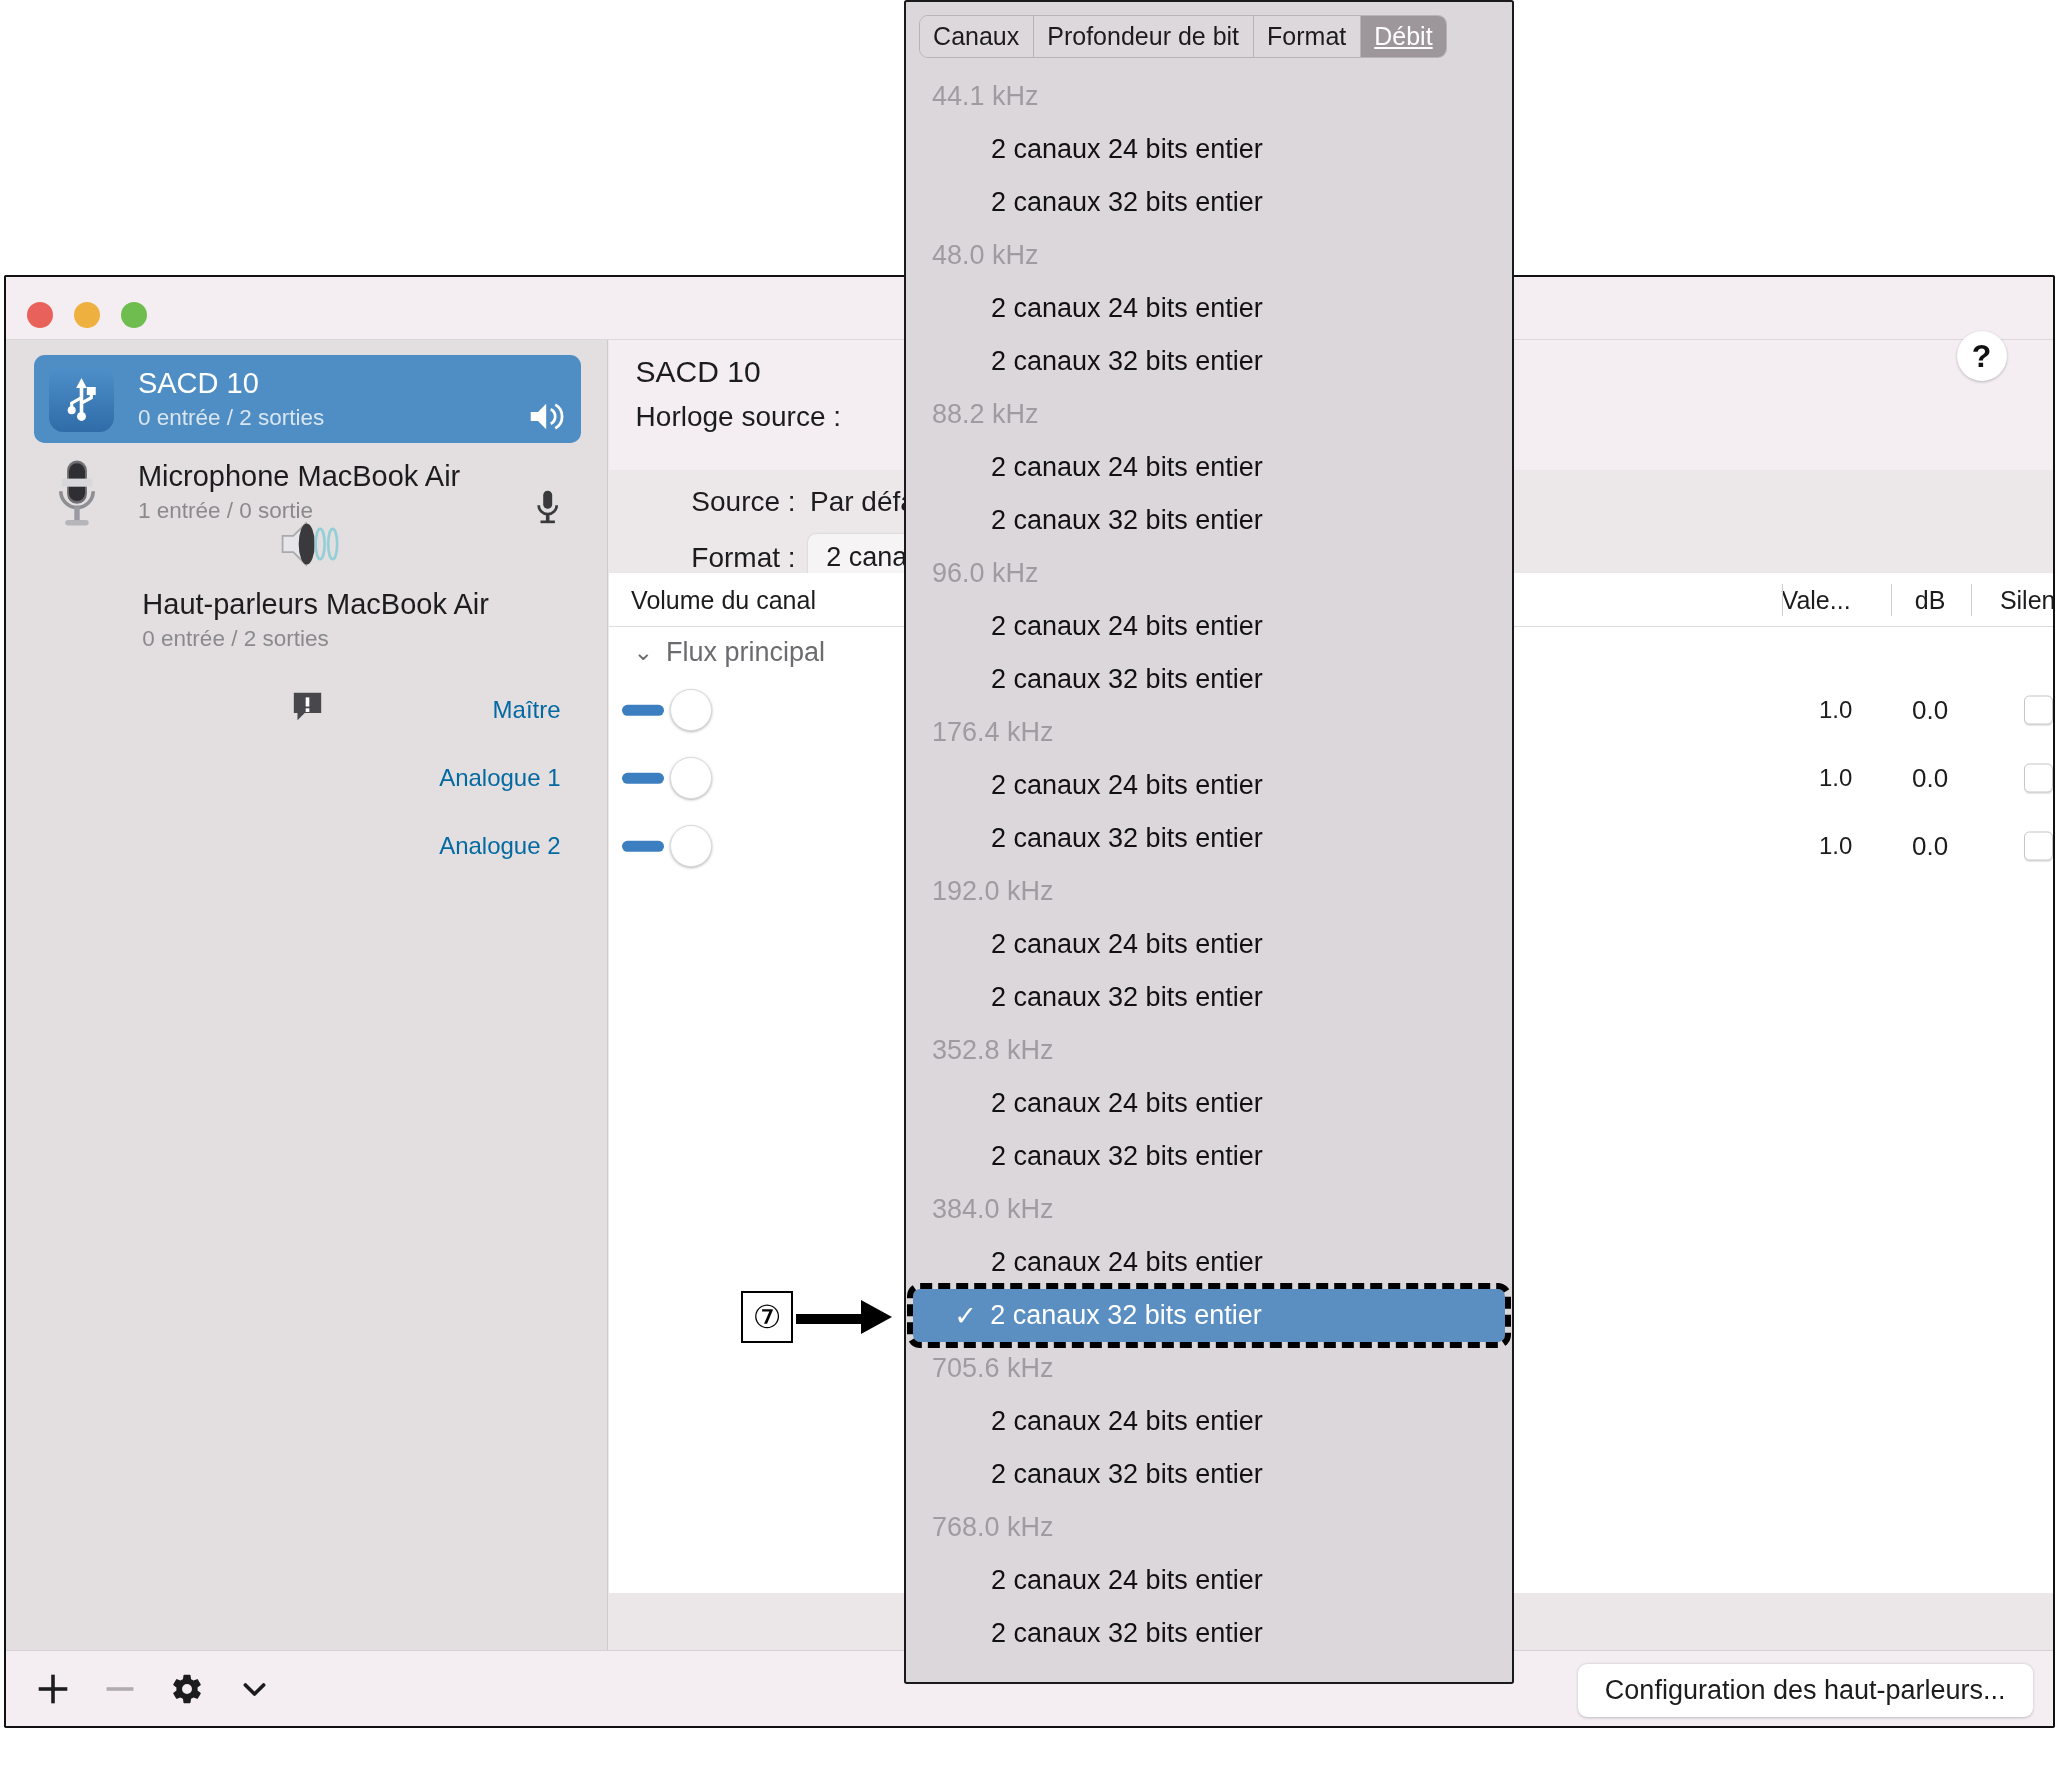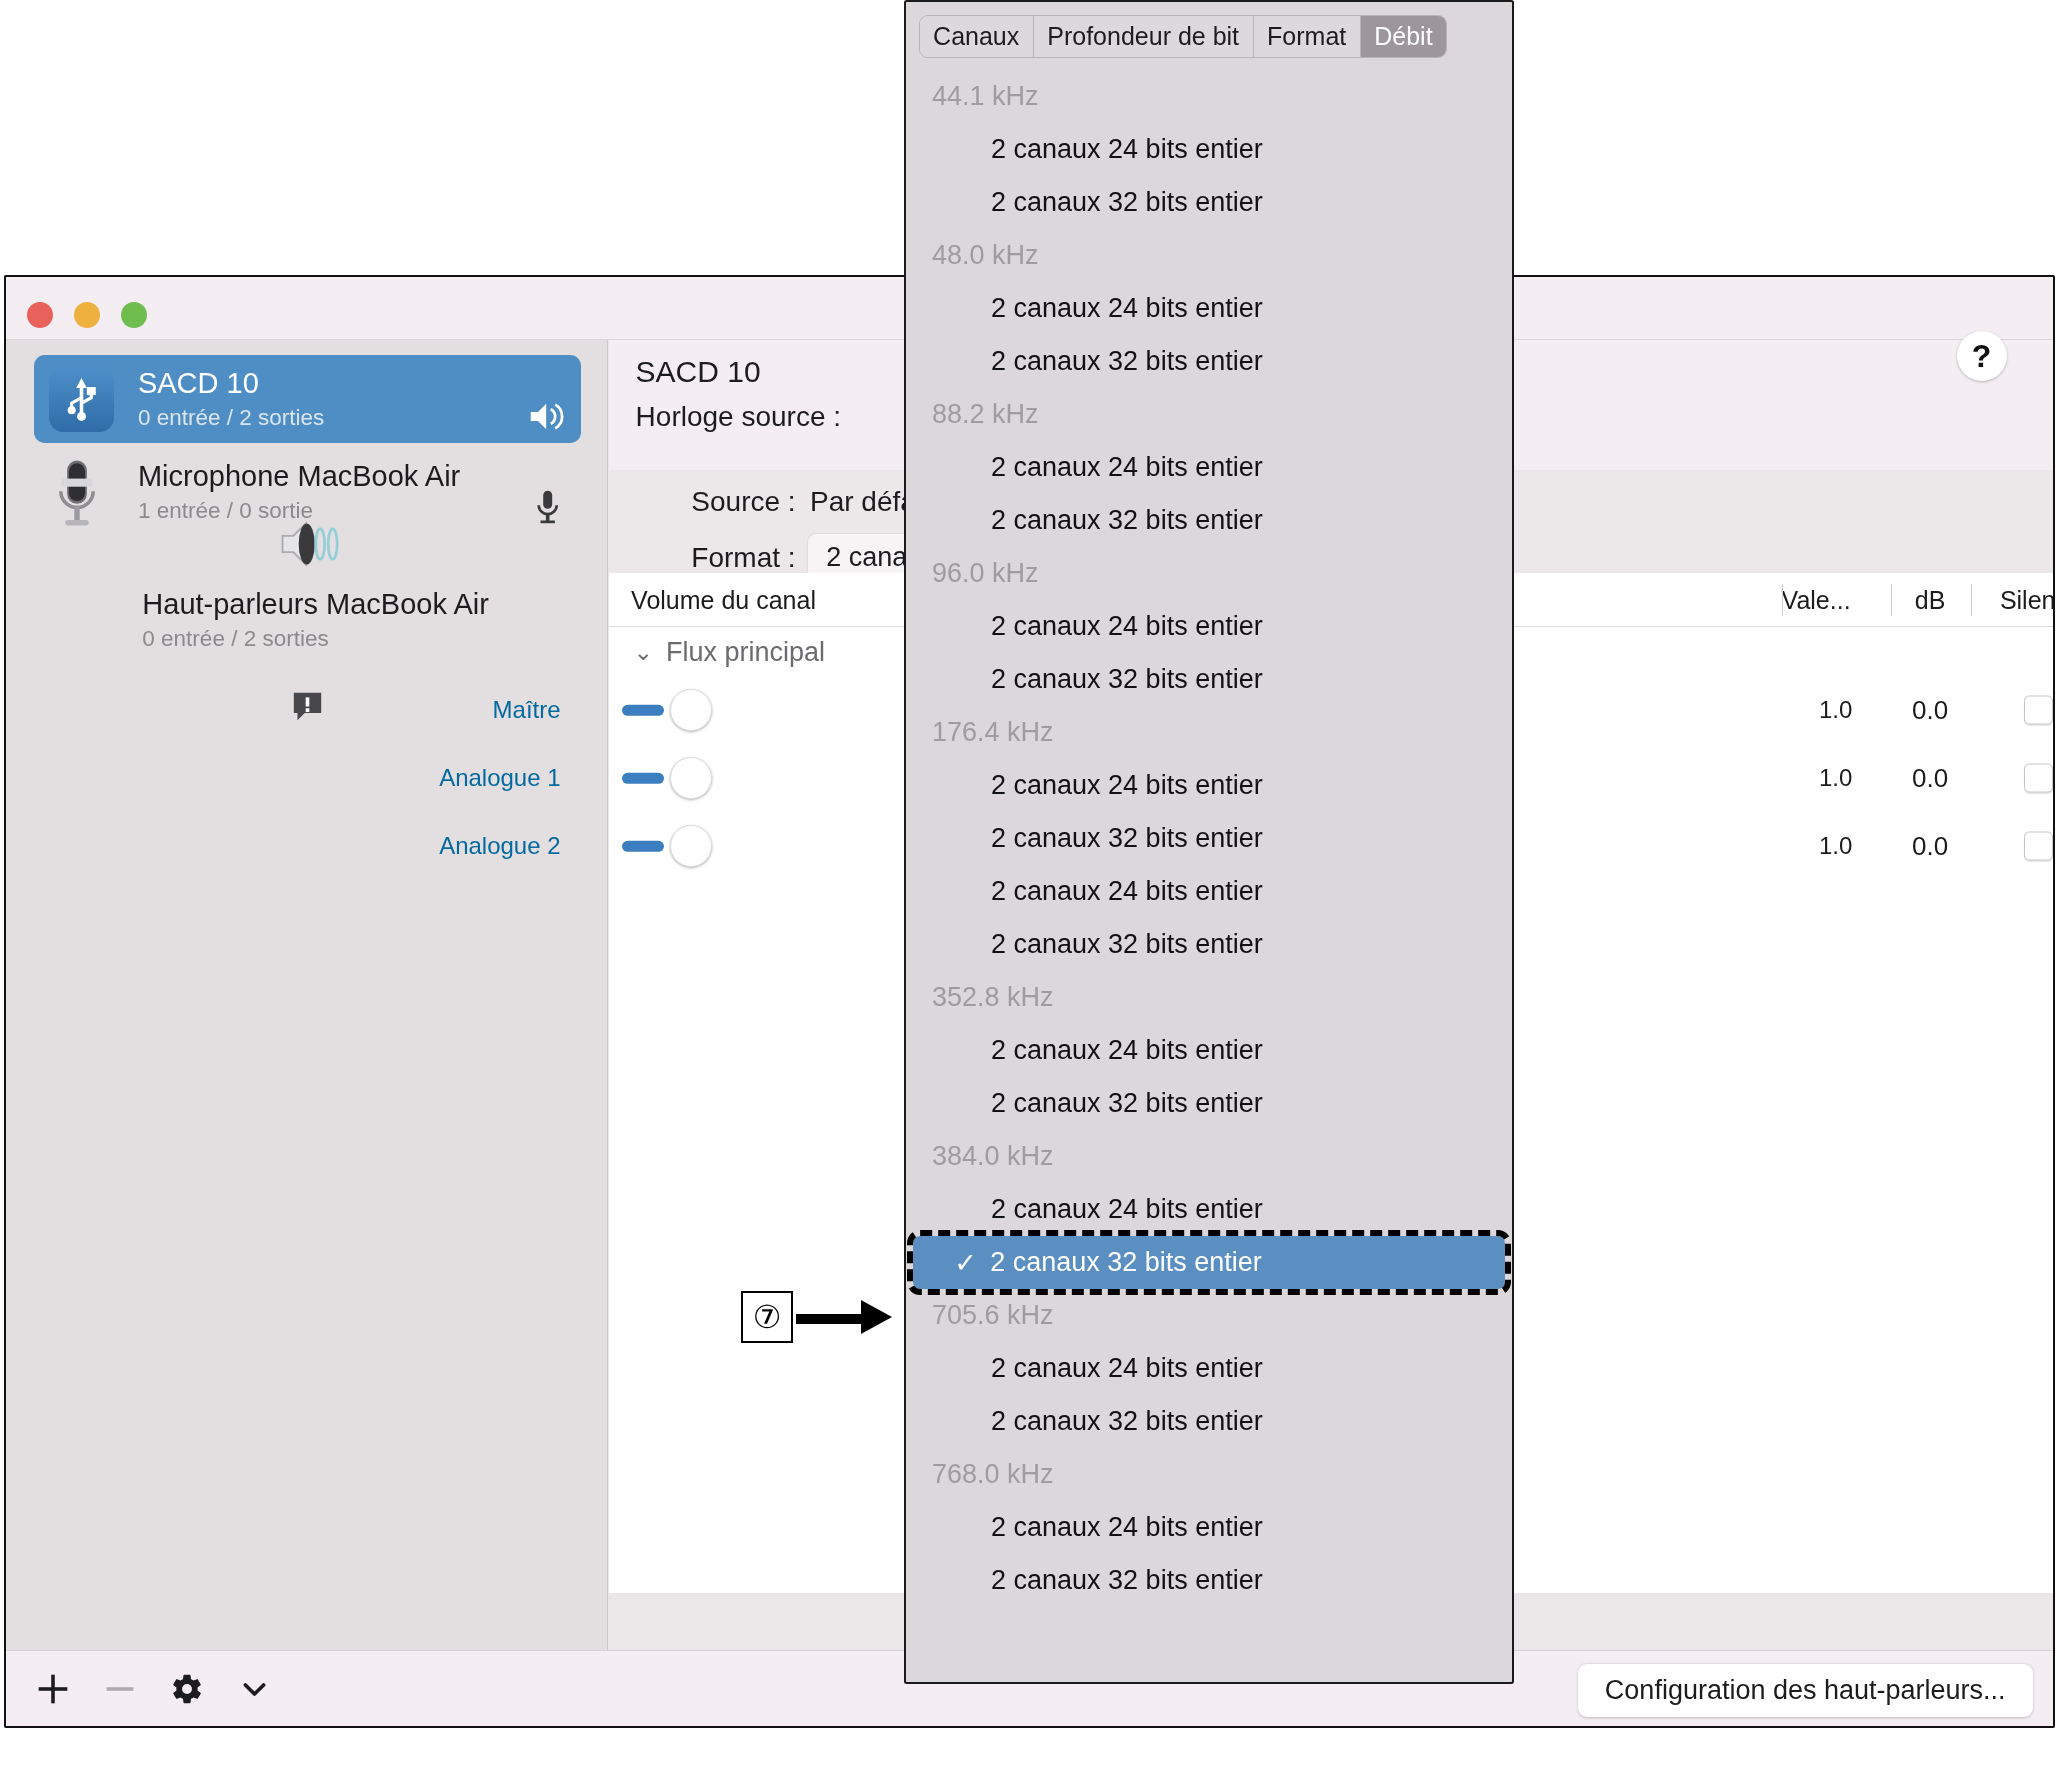--- a/index.html
+++ b/index.html
@@ -154,21 +154,21 @@
   .seg-wrap { position: absolute; left: 12.6px; top: 12.6px; width: 583px; height: 54px; }
   .segmented {
     display: inline-flex; height: 43px; border-radius: 9px; overflow: hidden;
     background: #d6d1d5; border: 0.9px solid #b8b3b7;
   }
   .seg {
     display: flex; align-items: center; padding: 0 13.5px;
     font-size: 25px; color: #1c1c1e; background: #ddd8dc;
     border-right: 0.9px solid #b8b3b7;
   }
-  .seg:last-child { border-right: none; }
+  .seg:last-child { border-right: none; text-decoration: underline; }
   .seg.active { background: #9d979b; color: #ffffff; }
 
   .menu-list { position: absolute; left: 0; top: 68px; width: 100%; }
   .m-head { height: 53px; display: flex; align-items: center; padding-left: 26px;
             font-size: 27px; color: #a09ba0; }
   .m-item { height: 53px; display: flex; align-items: center; padding-left: 49px;
             font-size: 27px; color: #111111; }
   .m-item .tick { width: 36px; display: inline-block; }
   .m-item.selected {
     background: #5b8fc2; color: #ffffff; margin: 0 7.2px; border-radius: 7.2px;
@@ -455,20 +455,21 @@
       <div class="m-head">176.4 kHz</div>
       <div class="m-item">
           <span class="tick"></span>
           <span>2 canaux 24 bits entier</span>
         </div>
       <div class="m-item">
           <span class="tick"></span>
           <span>2 canaux 32 bits entier</span>
         </div>
 
+      <div class="m-head">192.0 kHz</div>
       <div class="m-item">
           <span class="tick"></span>
           <span>2 canaux 24 bits entier</span>
         </div>
       <div class="m-item">
           <span class="tick"></span>
           <span>2 canaux 32 bits entier</span>
         </div>
 
       <div class="m-head">352.8 kHz</div>

